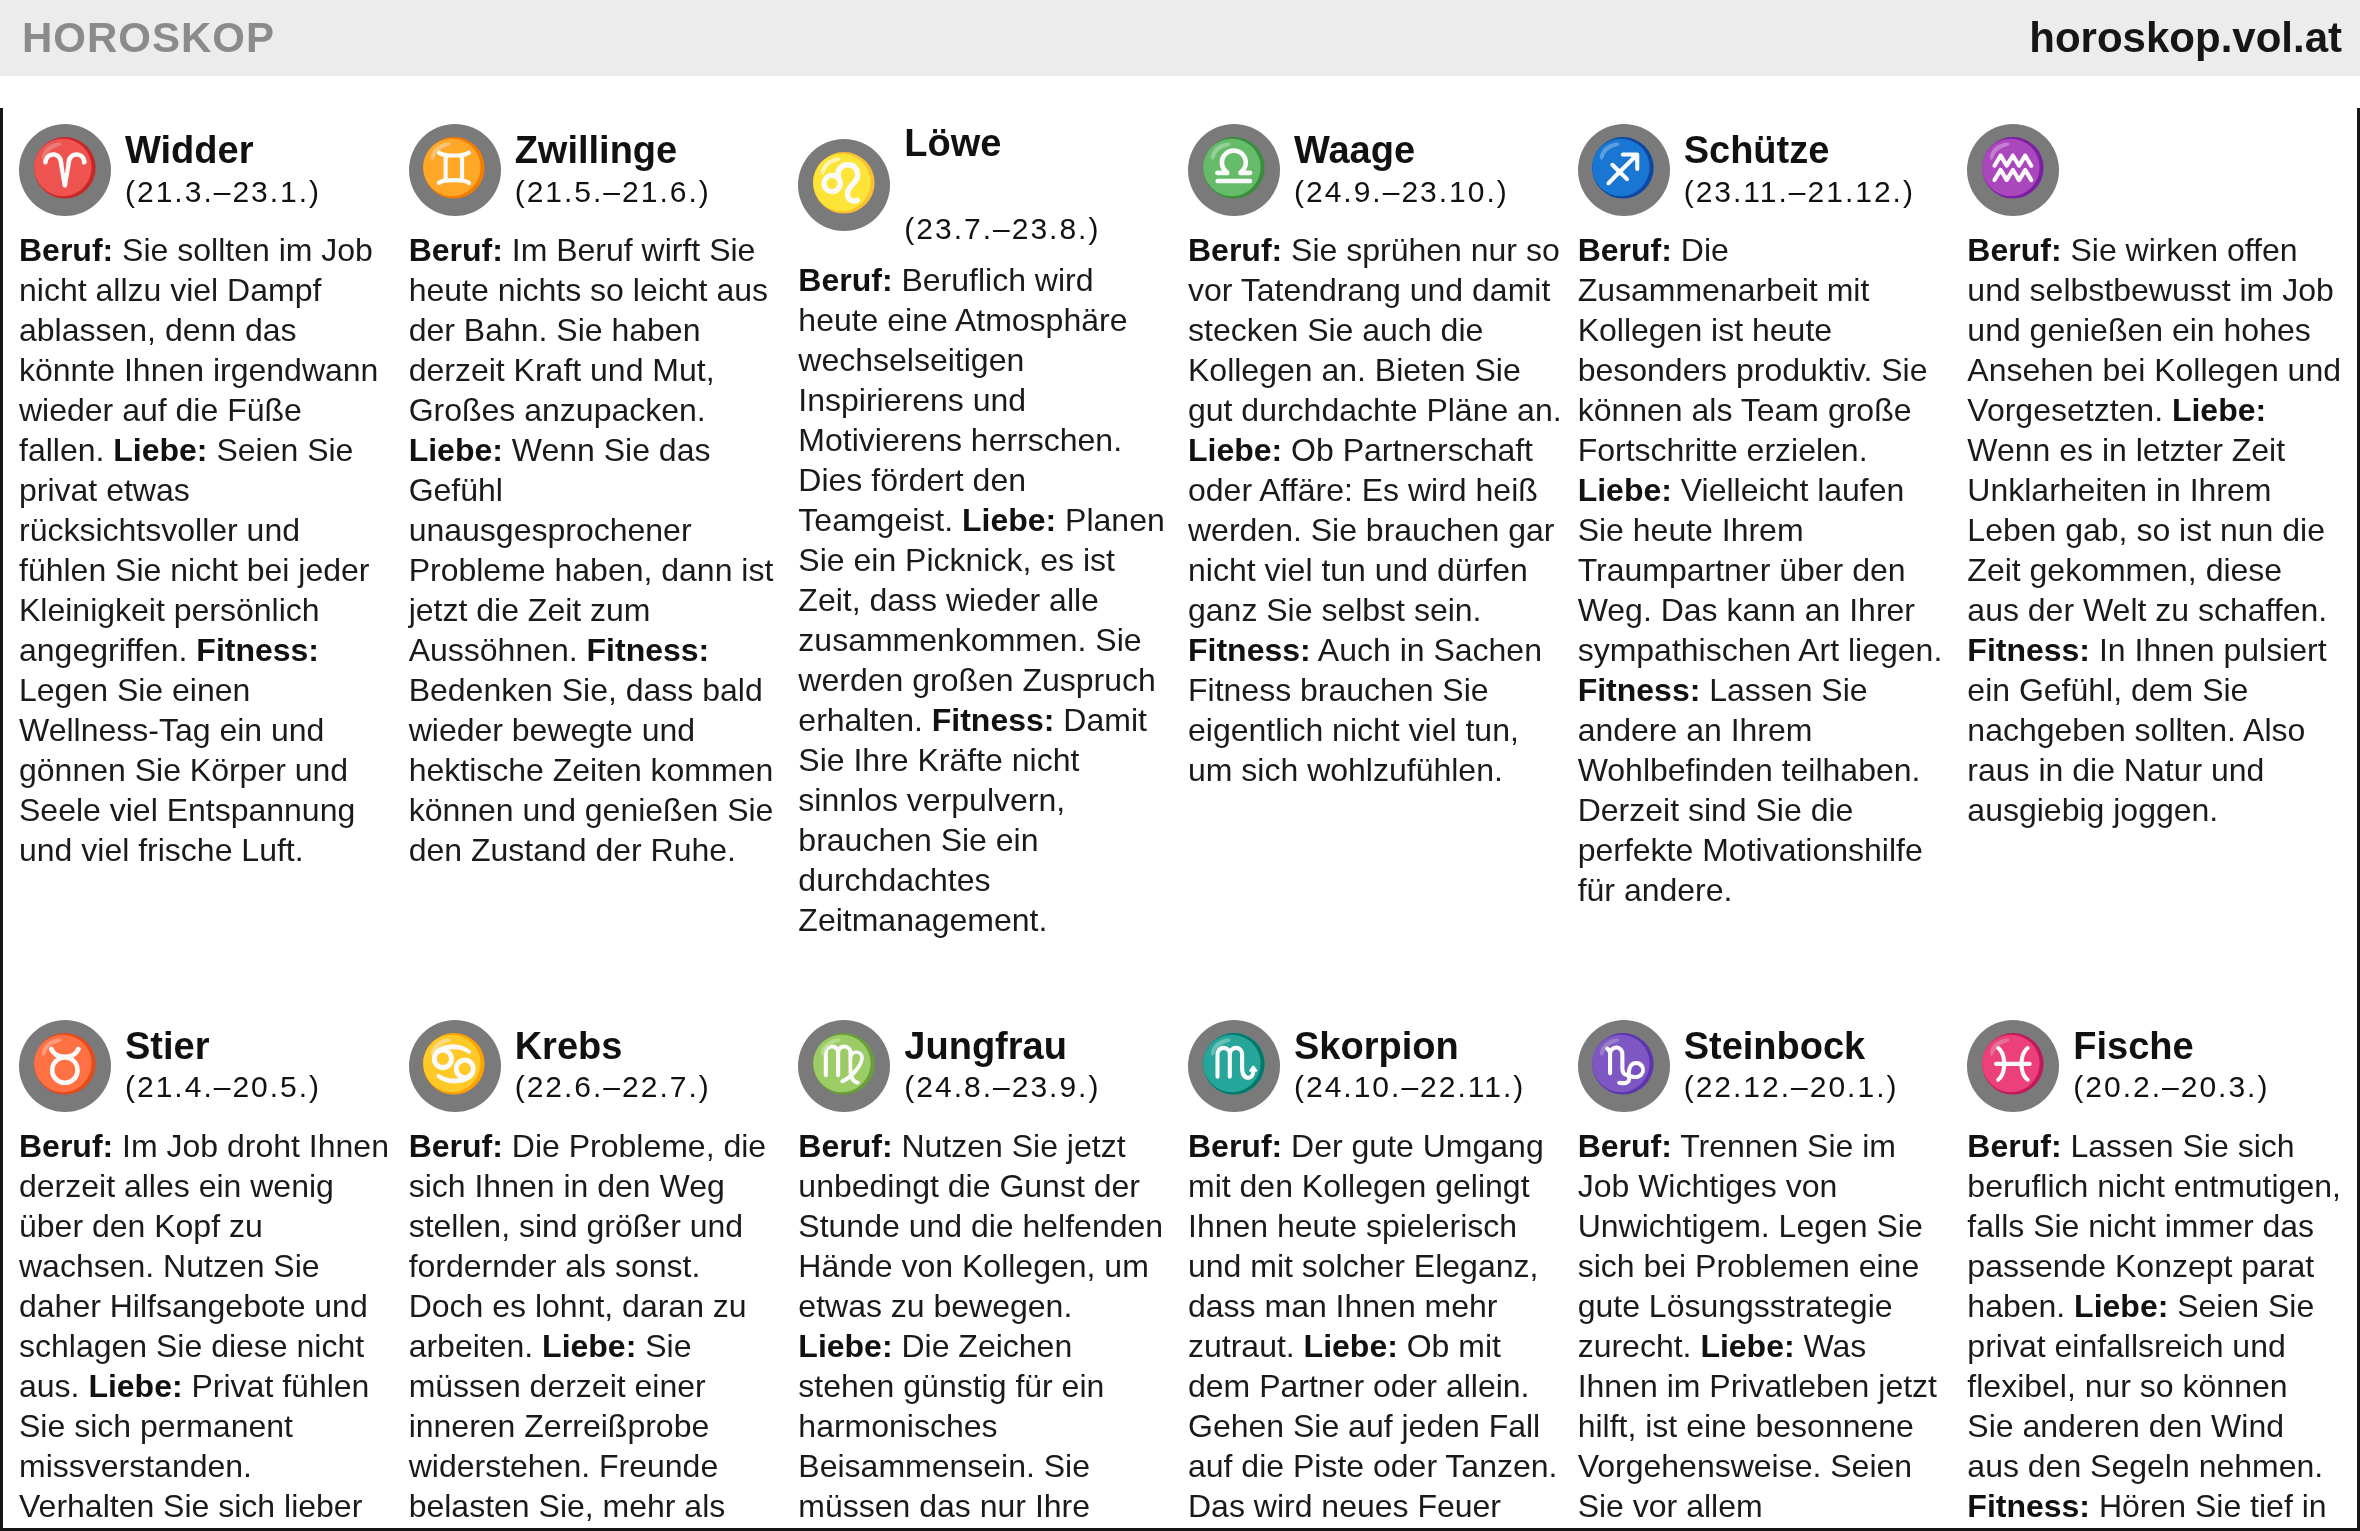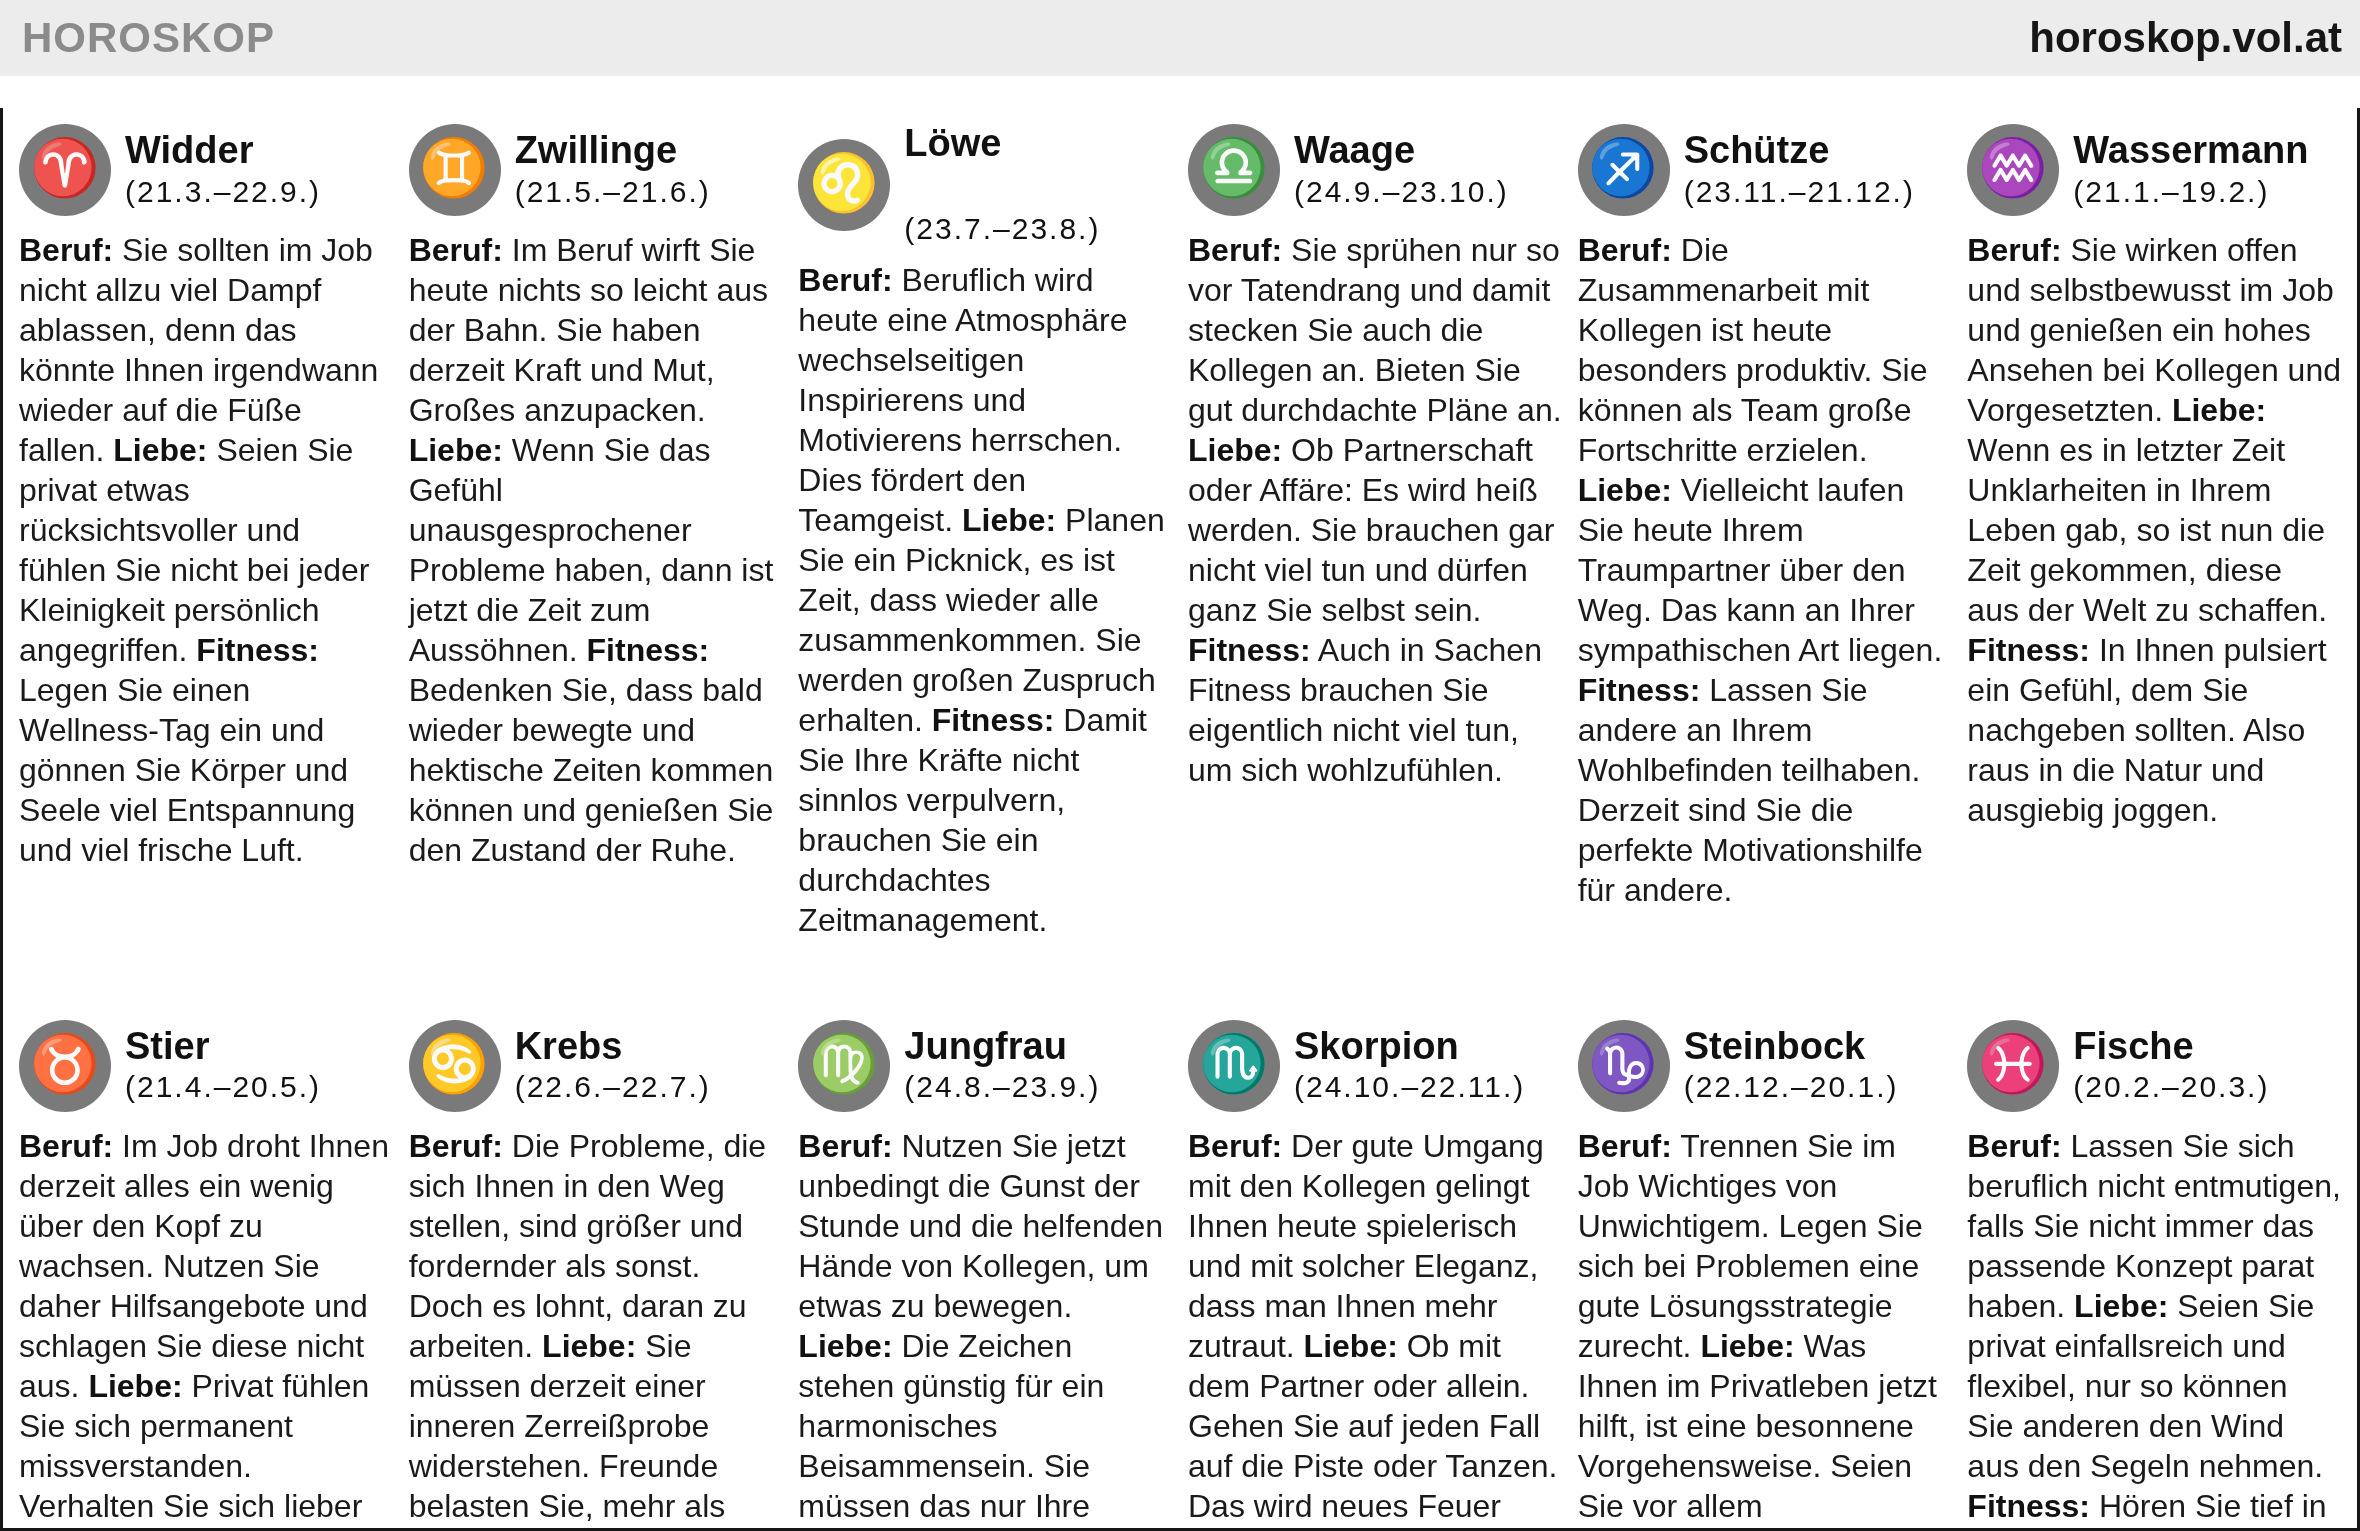--- a/index.html
+++ b/index.html
@@ -78,21 +78,21 @@
 
 <main class="frame">
   <section class="grid">
   <article class="card">
     <div class="card-head">
       <span class="icon-circle">
         <span class="glyph">♈</span>
       </span>
       <span class="head-text">
         <span class="sign-name" style="display: block;">Widder</span>
-        <span class="sign-dates" style="display: block;">(21.3.–22.9.)</span>
+        <span class="sign-dates" style="display: block;">(21.3.–23.1.)</span>
       </span>
     </div>
     <p class="sign-text"><b>Beruf:</b> Sie sollten im Job nicht allzu viel Dampf ablassen, denn das könnte Ihnen irgendwann wieder auf die Füße fallen. <b>Liebe:</b> Seien Sie privat etwas rücksichtsvoller und fühlen Sie nicht bei jeder Kleinigkeit persönlich angegriffen. <b>Fitness:</b> Legen Sie einen Wellness-Tag ein und gönnen Sie Körper und Seele viel Entspannung und viel frische Luft.</p>
   </article>
 
   <article class="card">
     <div class="card-head">
       <span class="icon-circle">
         <span class="glyph">♊</span>
       </span>
@@ -141,24 +141,20 @@
       </span>
     </div>
     <p class="sign-text"><b>Beruf:</b> Die Zusammenarbeit mit Kollegen ist heute besonders produktiv. Sie können als Team große Fortschritte erzielen. <b>Liebe:</b> Vielleicht laufen Sie heute Ihrem Traumpartner über den Weg. Das kann an Ihrer sympathischen Art liegen. <b>Fitness:</b> Lassen Sie andere an Ihrem Wohlbefinden teilhaben. Derzeit sind Sie die perfekte Motivationshilfe für andere.</p>
   </article>
 
   <article class="card">
     <div class="card-head">
       <span class="icon-circle">
         <span class="glyph">♒</span>
       </span>
-      <span class="head-text">
-        <span class="sign-name" style="display: block;">Wassermann</span>
-        <span class="sign-dates" style="display: block;">(21.1.–19.2.)</span>
-      </span>
     </div>
     <p class="sign-text"><b>Beruf:</b> Sie wirken offen und selbstbewusst im Job und genießen ein hohes Ansehen bei Kollegen und Vorgesetzten. <b>Liebe:</b> Wenn es in letzter Zeit Unklarheiten in Ihrem Leben gab, so ist nun die Zeit gekommen, diese aus der Welt zu schaffen. <b>Fitness:</b> In Ihnen pulsiert ein Gefühl, dem Sie nachgeben sollten. Also raus in die Natur und ausgiebig joggen.</p>
   </article>
 
   <article class="card">
     <div class="card-head">
       <span class="icon-circle">
         <span class="glyph">♉</span>
       </span>
       <span class="head-text">

